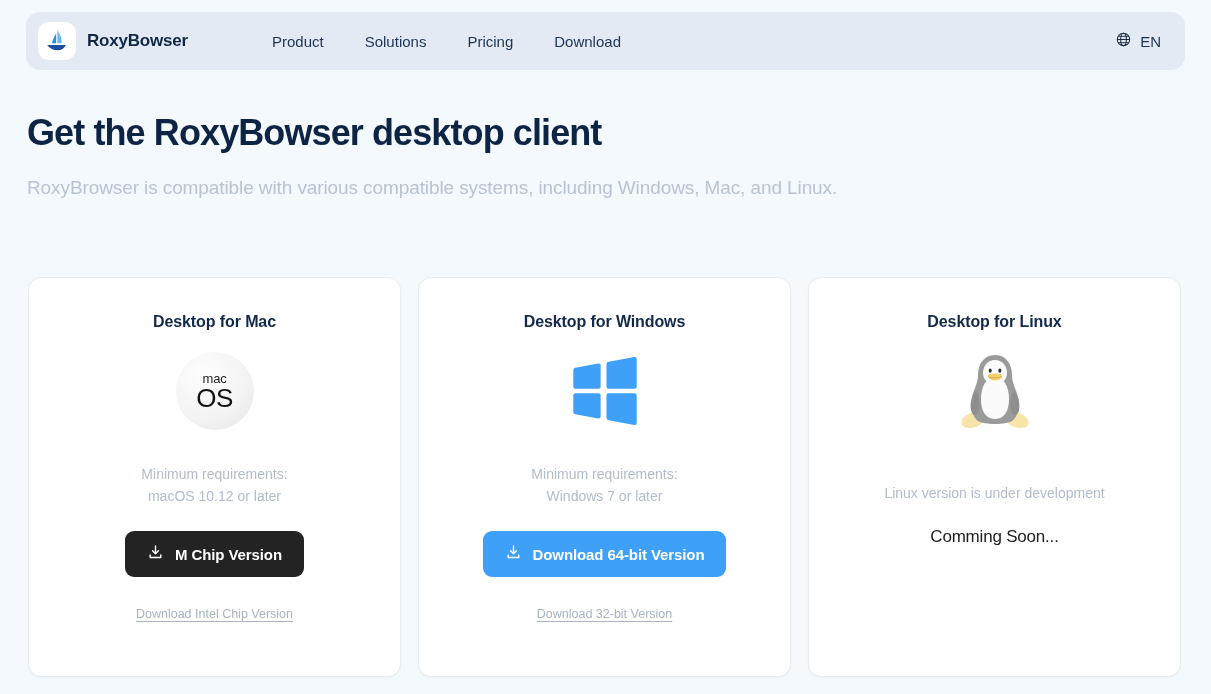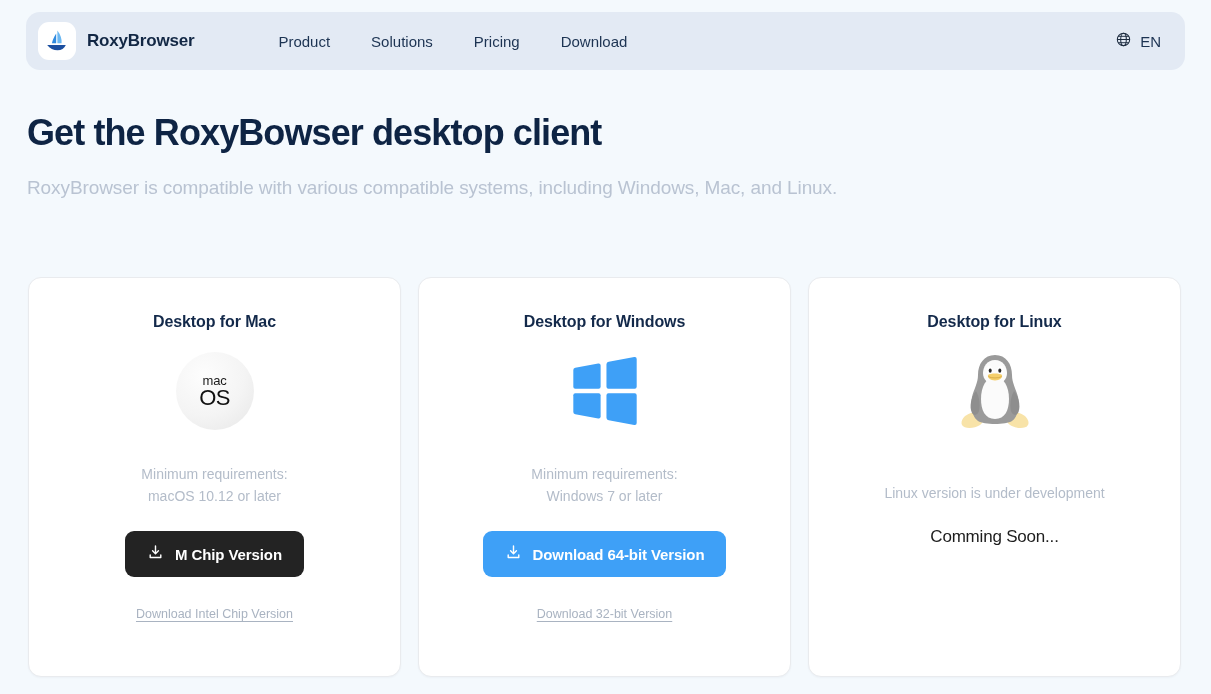--- a/index.html
+++ b/index.html
@@ -157,21 +157,21 @@
     justify-content: center;
     line-height: 1;
   }
   .macos-mac {
     font-size: 13px;
     color: #1b1b1b;
     letter-spacing: -0.2px;
     margin-bottom: 1px;
   }
   .macos-os {
-    font-size: 22px;
+    font-size: 26px;
     color: #111111;
     letter-spacing: -0.6px;
     margin-top: -1px;
   }
 
   
   .req {
     margin-top: 26px;
     text-align: center;
     font-size: 14px;
@@ -229,21 +229,21 @@
 <div class="header-bar">
 
   <div class="brand">
     <div class="logo-tile">
       <svg width="26" height="26" viewBox="0 0 26 26" aria-hidden="true">
         <path d="M13.4 2.4 C16.8 6.4 17.9 11.2 17.6 15.3 L13.4 15.3 Z" fill="#6cb8f2"></path>
         <path d="M12.2 5.6 C10.0 9.0 8.6 12.2 7.9 15.3 L12.2 15.3 Z" fill="#2f8ae0"></path>
         <path d="M3.2 17.0 L21.8 17.0 C20.4 20.3 17.3 22.3 13.6 22.3 C9.6 22.3 5.6 20.4 3.2 17.0 Z" fill="#1b4fa0"></path>
       </svg>
     </div>
-    <div class="brand-name">RoxyBrowser</div>
+    <div class="brand-name">RoxyBowser</div>
   </div>
 
   <div class="nav">
     <div class="nav-link">Product</div>
     <div class="nav-link">Solutions</div>
     <div class="nav-link">Pricing</div>
     <div class="nav-link">Download</div>
   </div>
 
   <div class="lang">

